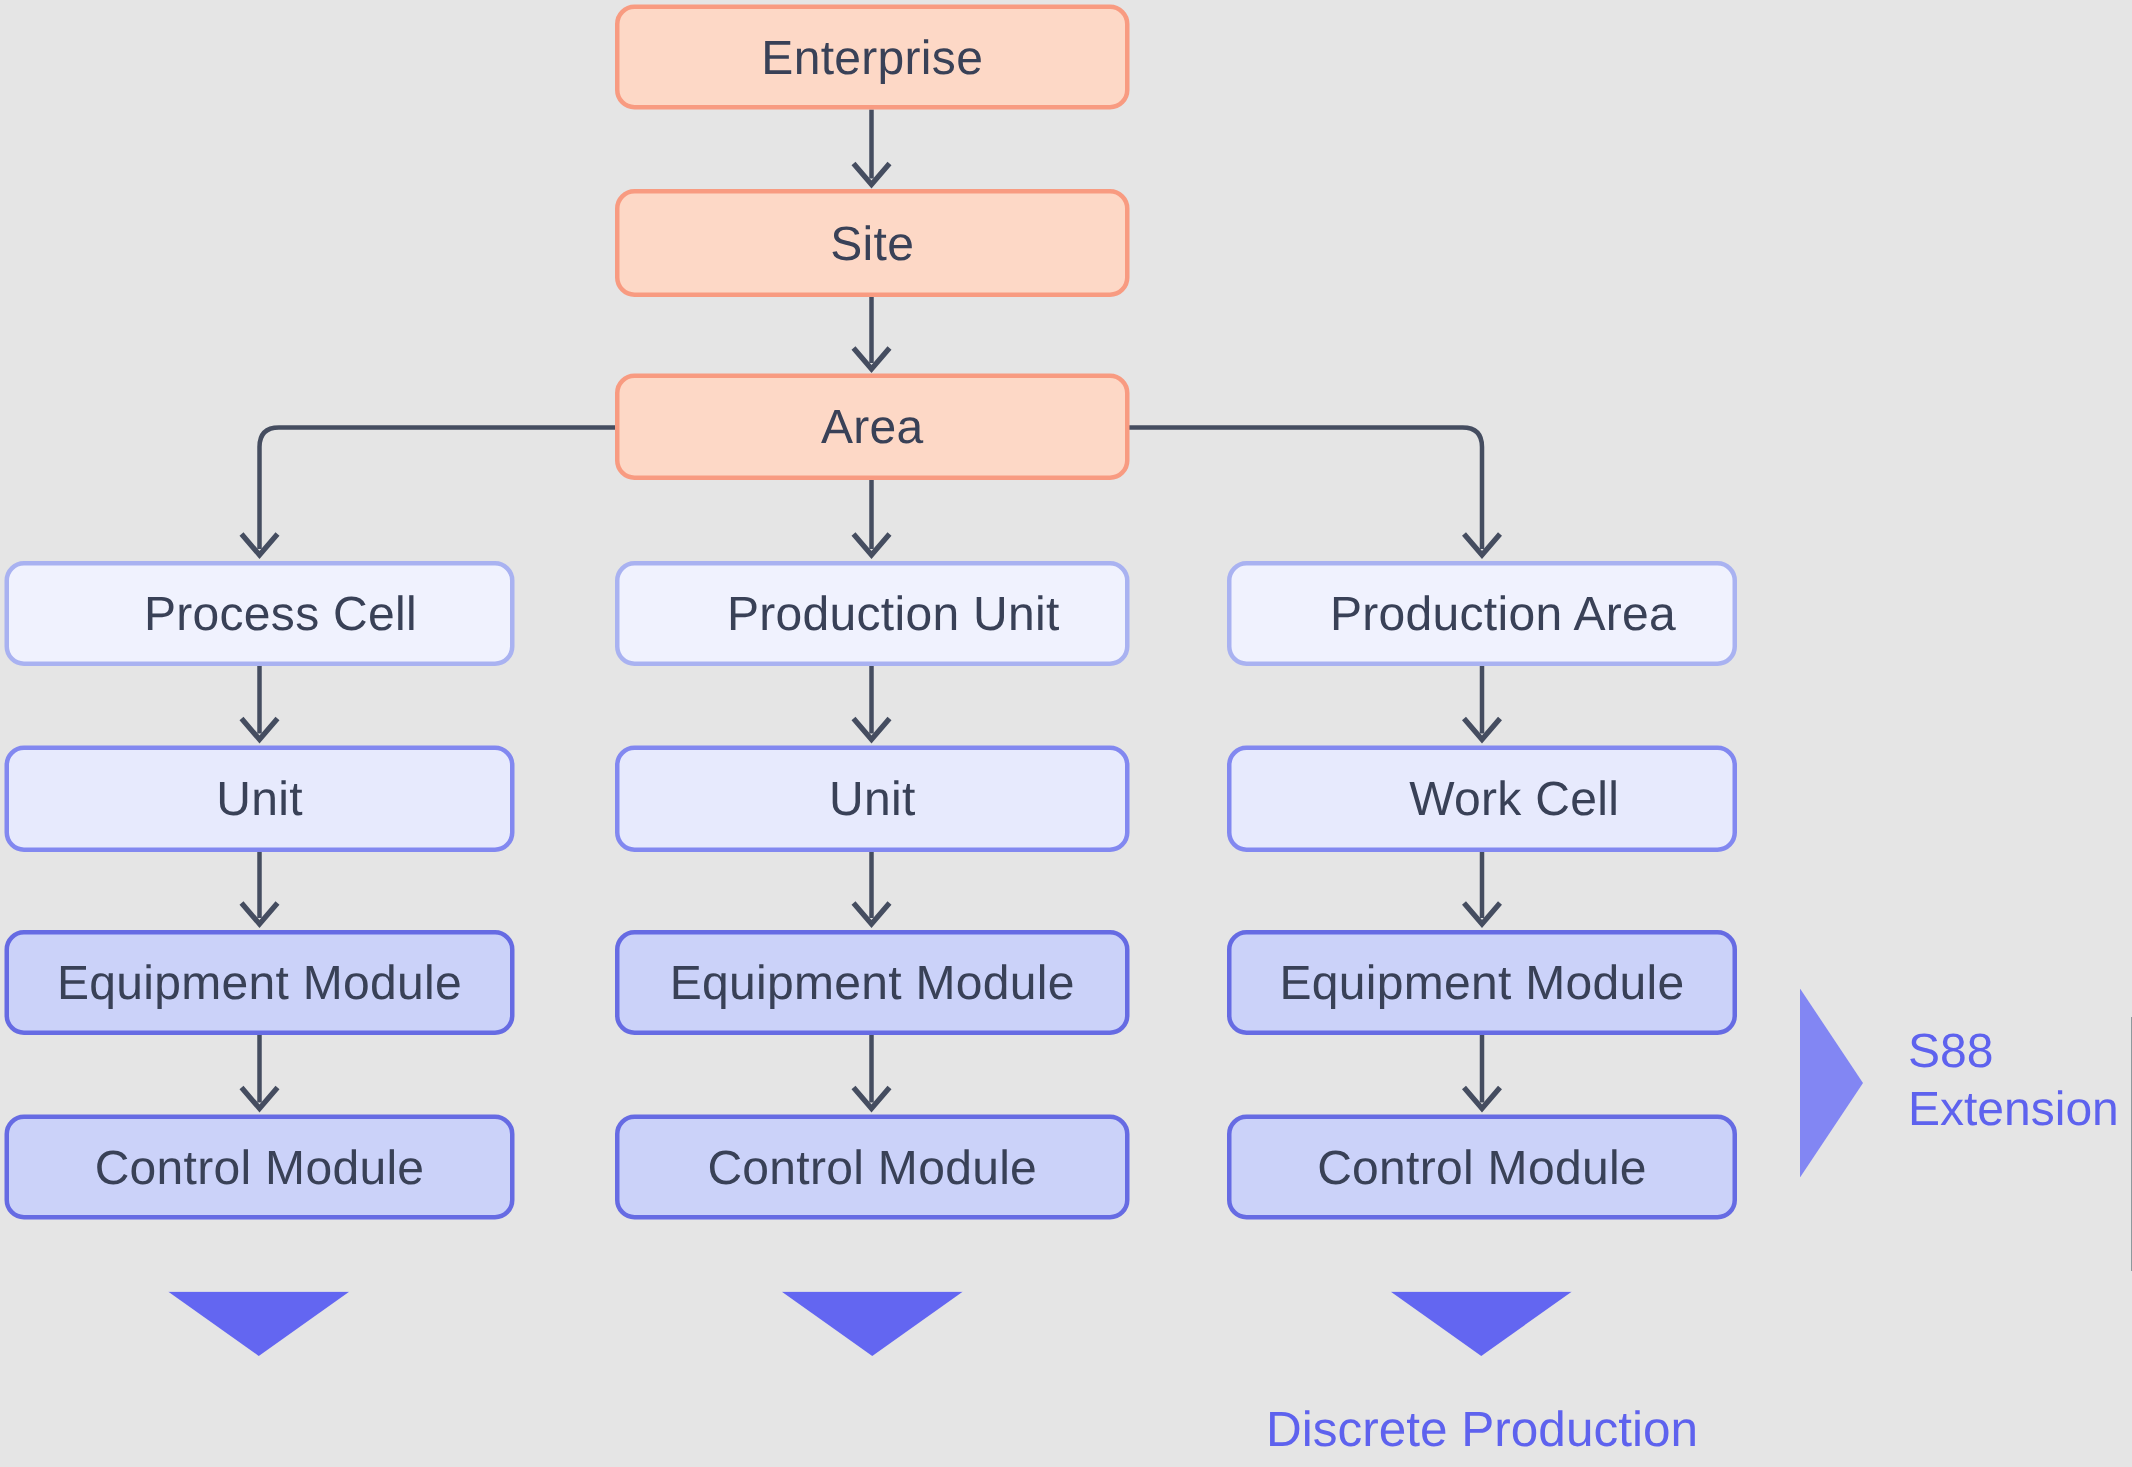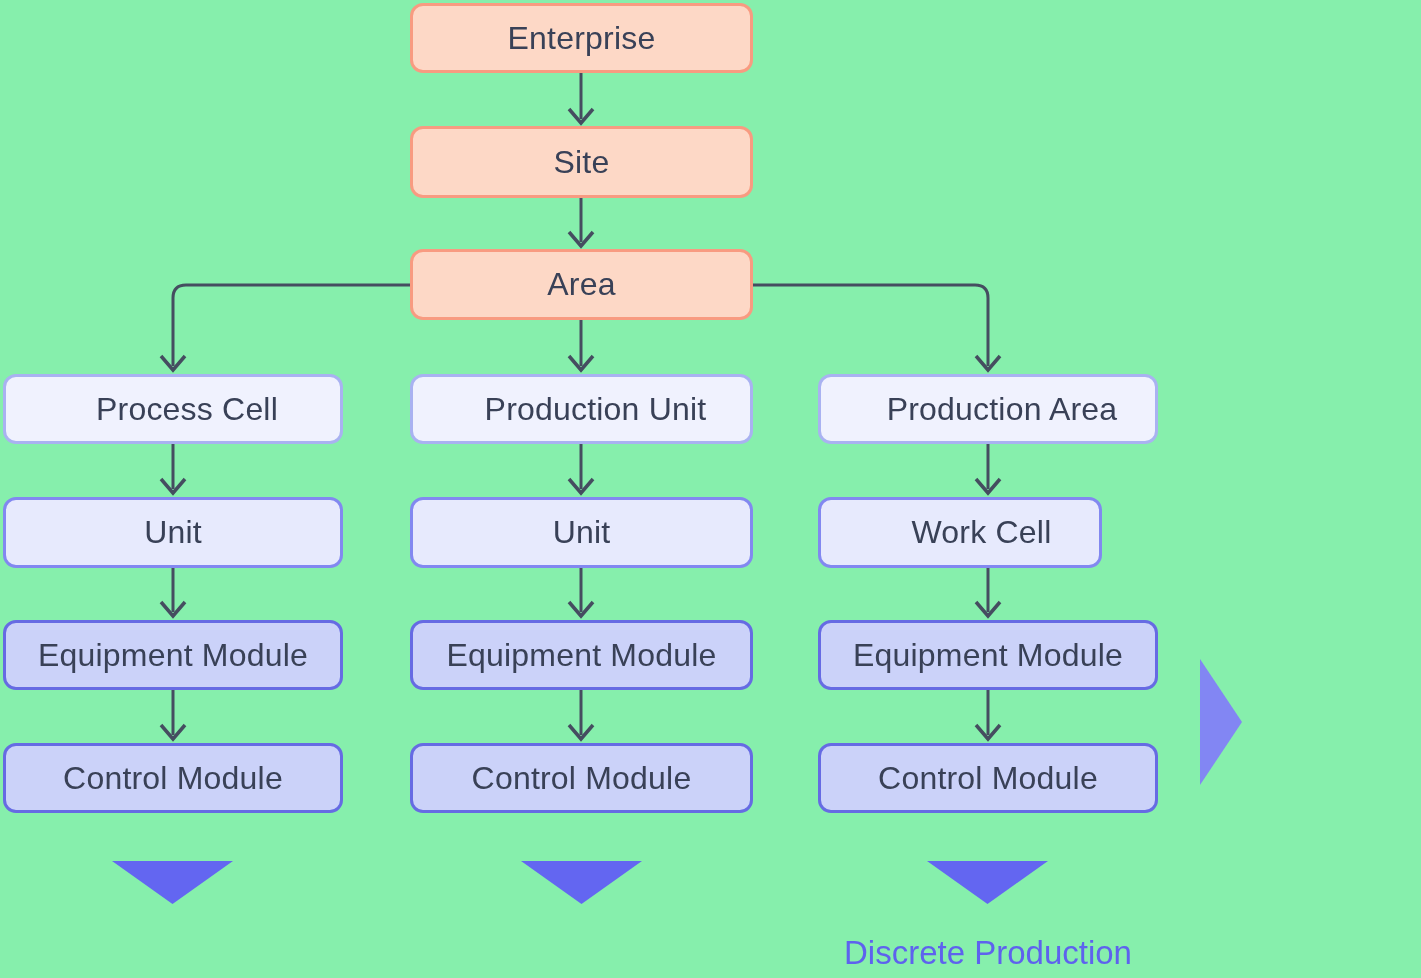--- a/index.html
+++ b/index.html
@@ -5,21 +5,21 @@
   html, body {
     margin: 0;
     padding: 0;
     background: #4A5E66;
     font-family: "Liberation Sans", sans-serif;
   }
   #stage {
     position: relative;
     width: 1421px;
     height: 978px;
-    background: #86efac;
+    background: #e5e5e5;
     overflow: hidden;
   }
   .box {
     position: absolute;
     box-sizing: border-box;
     display: flex;
     align-items: center;
     justify-content: center;
     border-radius: 13px;
     font-size: 32px;
@@ -155,25 +155,29 @@
   <div class="box lv2" style="left:3px; top:497px; width:340px; height:71px;">Unit</div>
   <div class="box lv3" style="left:3px; top:620px; width:340px; height:70px;">Equipment Module</div>
   <div class="box lv3" style="left:3px; top:743px; width:340px; height:70px;">Control Module</div>
 
   <div class="box lv1" style="left:410px; top:374px; width:343px; height:70px;">Production Unit</div>
   <div class="box lv2" style="left:410px; top:497px; width:343px; height:71px;">Unit</div>
   <div class="box lv3" style="left:410px; top:620px; width:343px; height:70px;">Equipment Module</div>
   <div class="box lv3" style="left:410px; top:743px; width:343px; height:70px;">Control Module</div>
 
   <div class="box lv1" style="left:818px; top:374px; width:340px; height:70px;">Production Area</div>
-  <div class="box lv2" style="left:818px; top:497px; width:284px; height:71px;padding-left:43px;">Work Cell</div>
+  <div class="box lv2" style="left:818px; top:497px; width:340px; height:71px;padding-left:43px;">Work Cell</div>
   <div class="box lv3" style="left:818px; top:620px; width:340px; height:70px;">Equipment Module</div>
   <div class="box lv3" style="left:818px; top:743px; width:340px; height:70px;">Control Module</div>
 
   <div class="tri-down" style="left:112px; top:861px;"></div>
   <div class="tri-down" style="left:521px; top:861px;"></div>
   <div class="tri-down" style="left:927px; top:861px;"></div>
 
   <div class="footer-label" style="left:818px; width:340px;">Discrete Production</div>
 
   <div class="tri-right"></div>
+  <div class="ext-label">
+    <span>S88</span>
+    <span>Extension</span>
+  </div>
 
 </div>
 
 </body></html>

